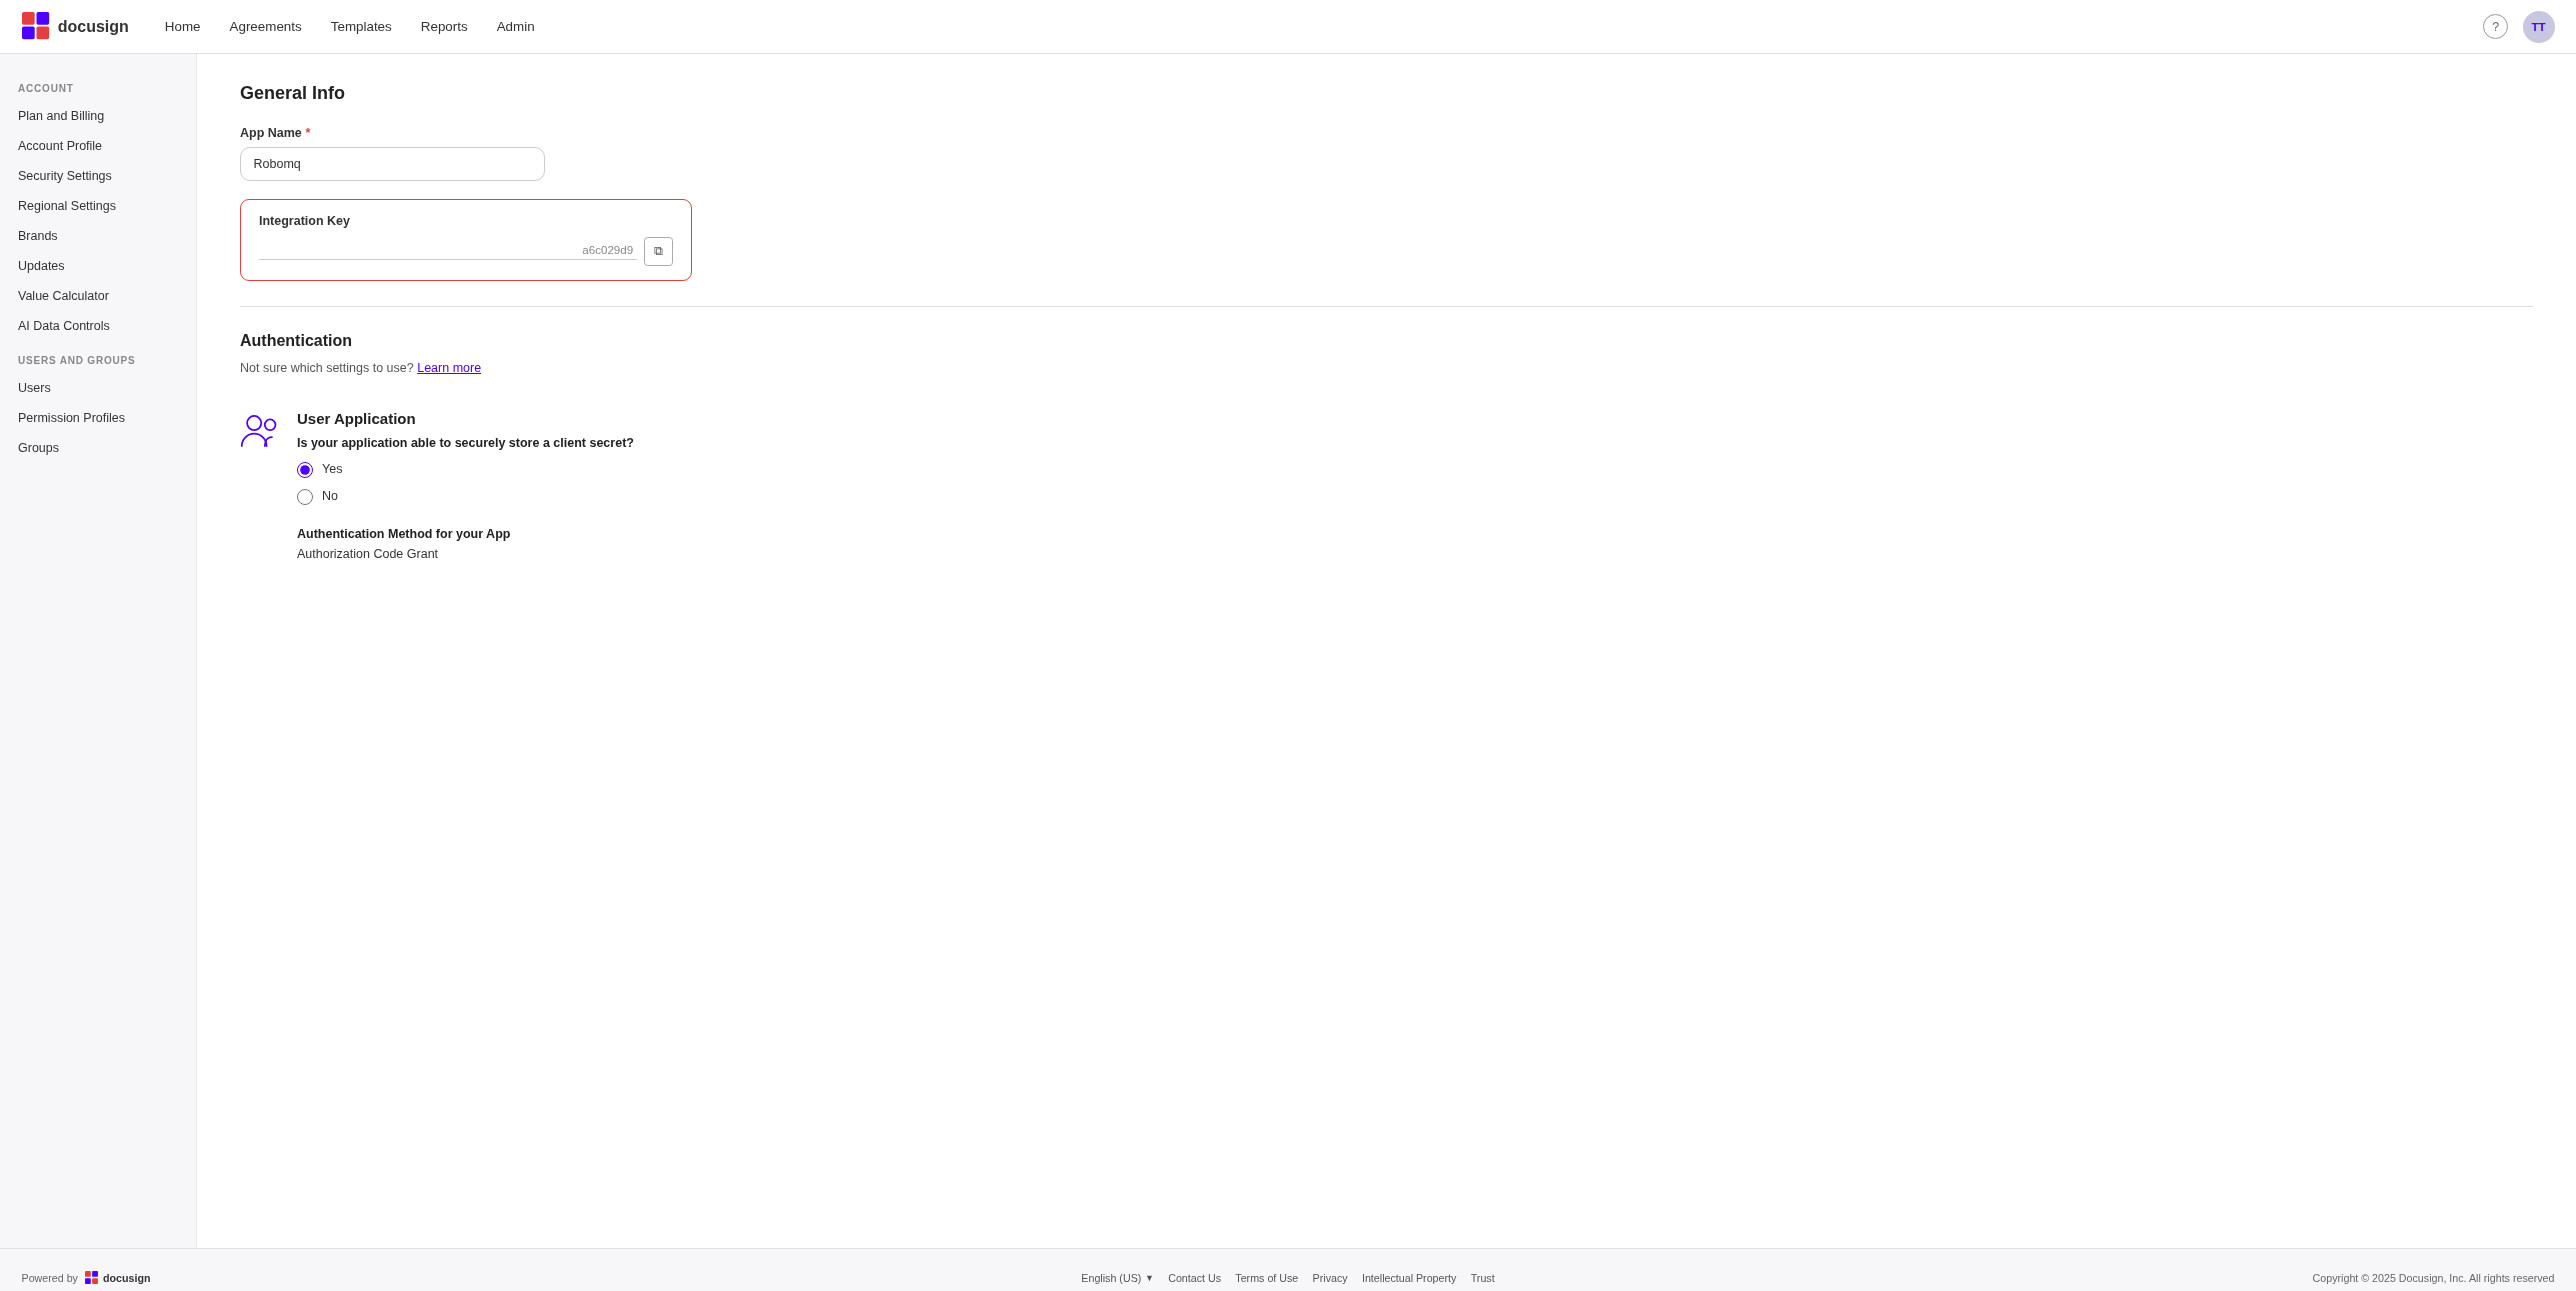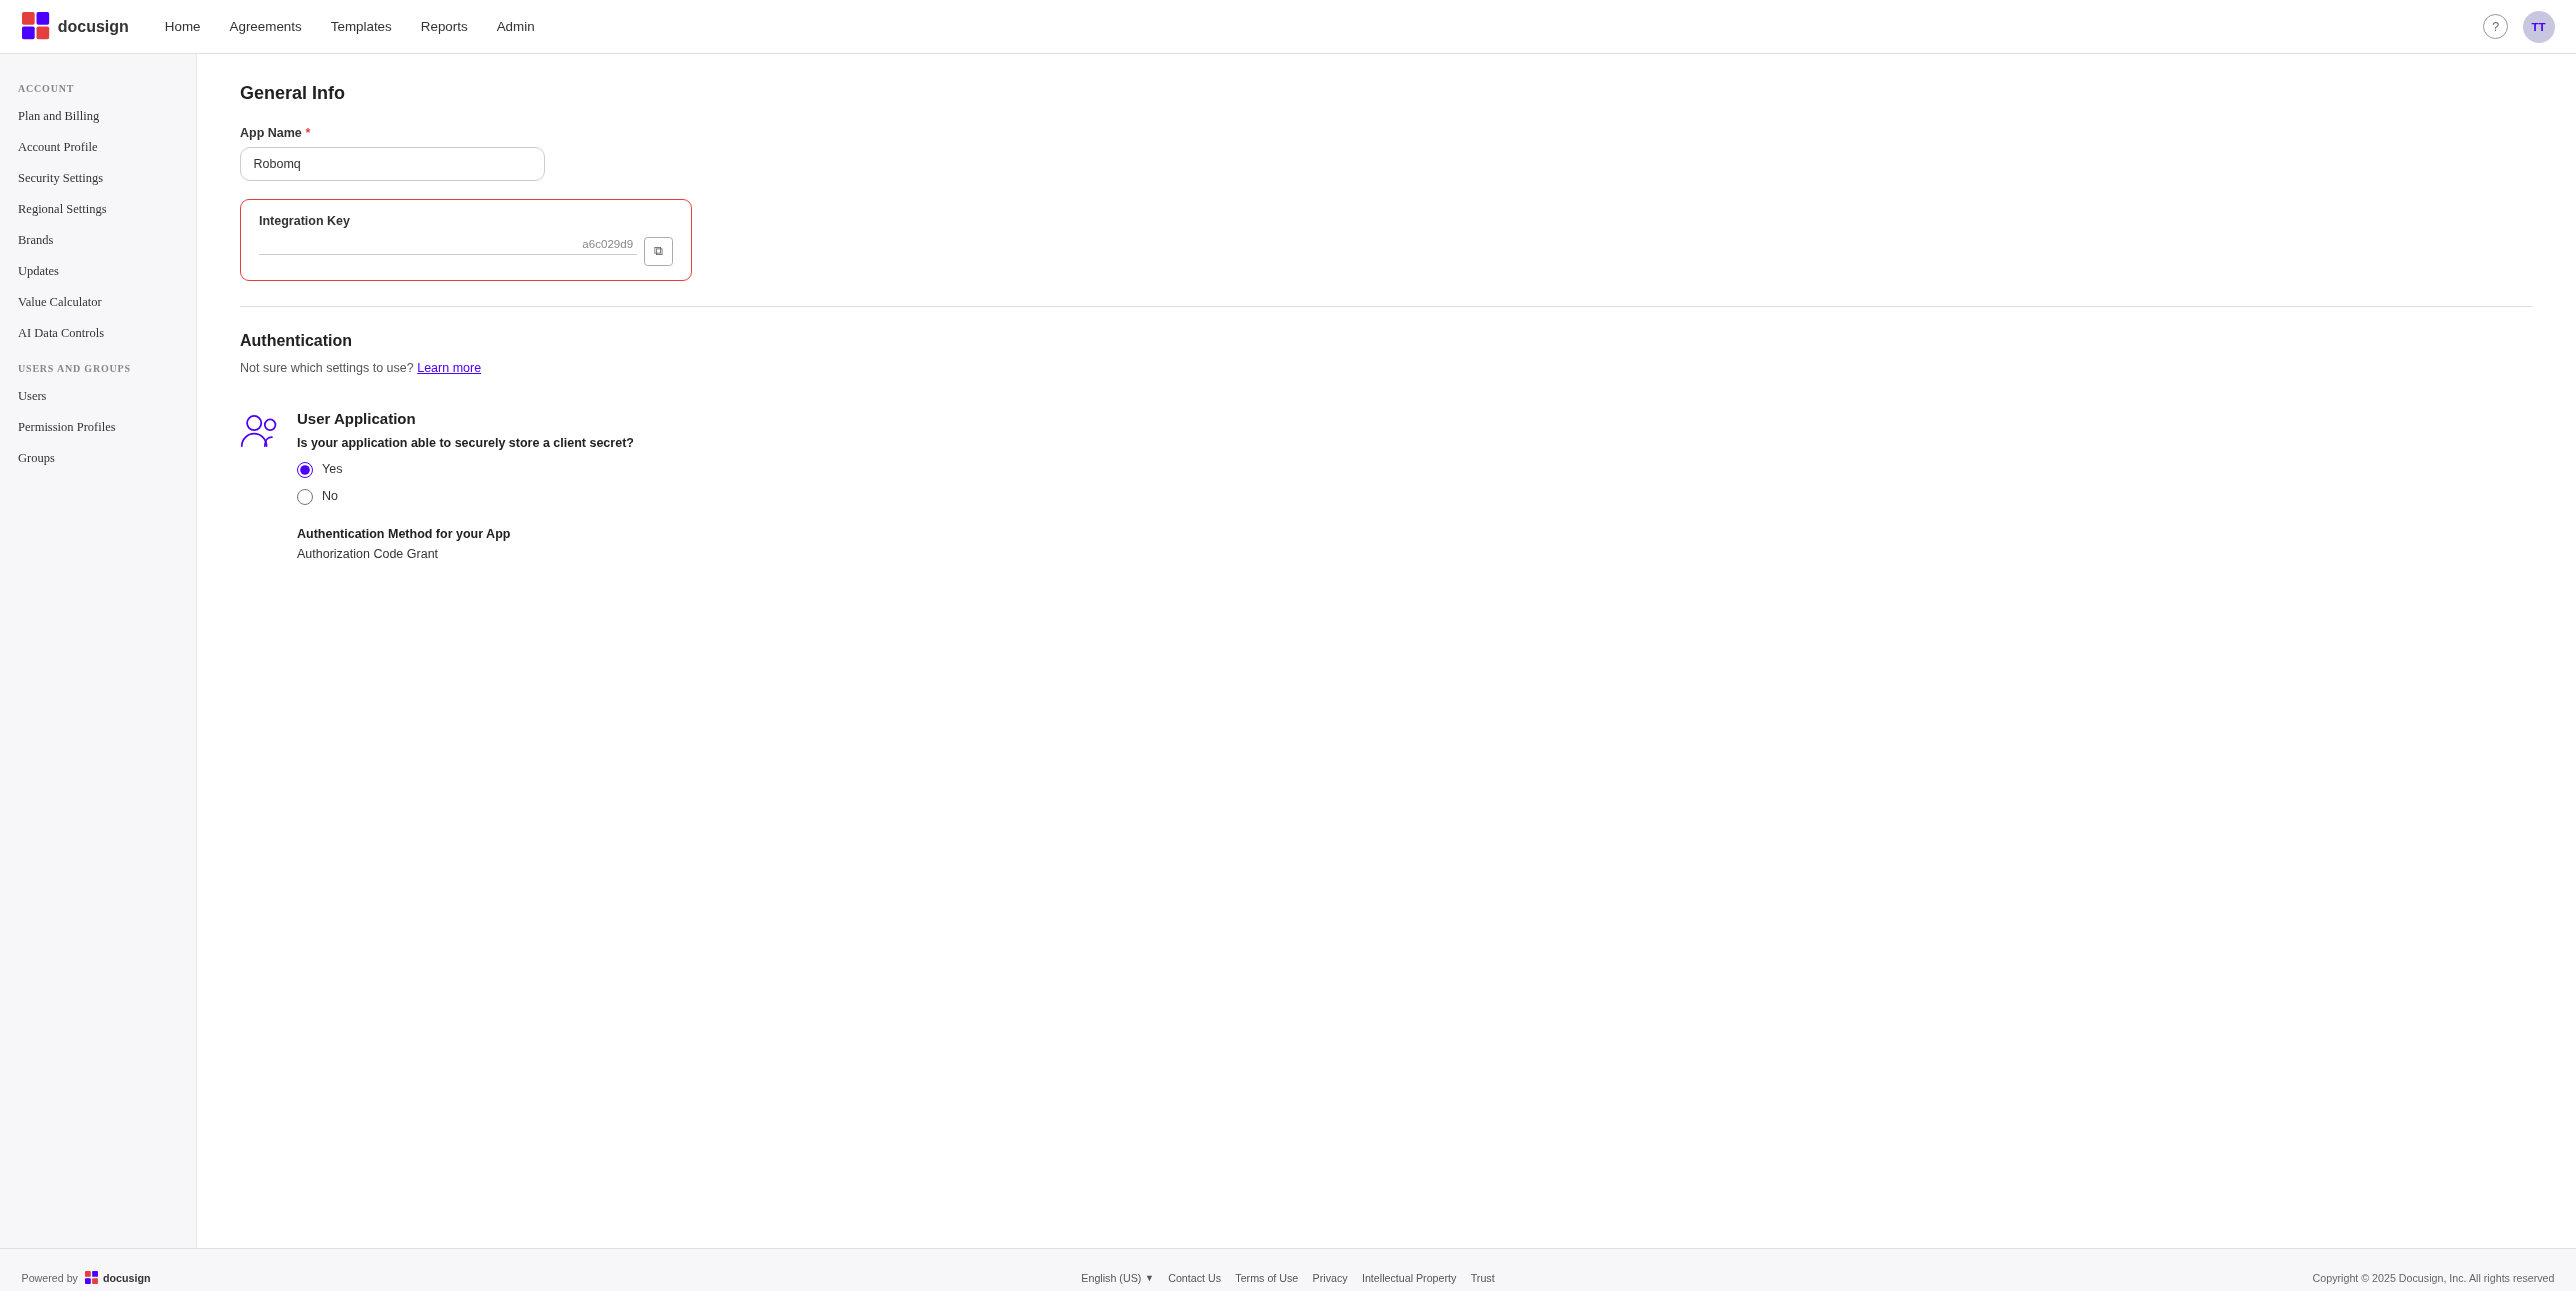--- a/index.html
+++ b/index.html
@@ -79,21 +79,20 @@
       min-height: calc(100vh - 54px - 43px);
     }
 
     
     .sidebar {
       width: 197px;
       background: #f7f7f9;
       padding: 21.5px 0;
       border-right: 0.9px solid #e8e8e8;
       flex-shrink: 0;
-      font-family: Liberation Serif, serif;
     }
     .sidebar-section-label {
       font-size: 10px;
       font-weight: 700;
       color: #888;
       letter-spacing: 0.08em;
       text-transform: uppercase;
       padding: 0 18px 7.2px 18px;
       margin-top: 7.2px;
     }
@@ -153,21 +152,21 @@
       margin-bottom: 21px;
     }
     .integration-key-label {
       font-size: 12.5px;
       font-weight: 600;
       color: #333;
       margin-bottom: 9px;
     }
     .integration-key-row {
       display: flex;
-      align-items: flex-start;
+      align-items: center;
       gap: 7.2px;
     }
     .integration-key-value {
       flex: 1;
       color: #888;
       font-size: 11.6px;
       border-bottom: 0.9px solid #ccc;
       padding-bottom: 3.6px;
       text-align: right;
       padding-right: 3.6px;

